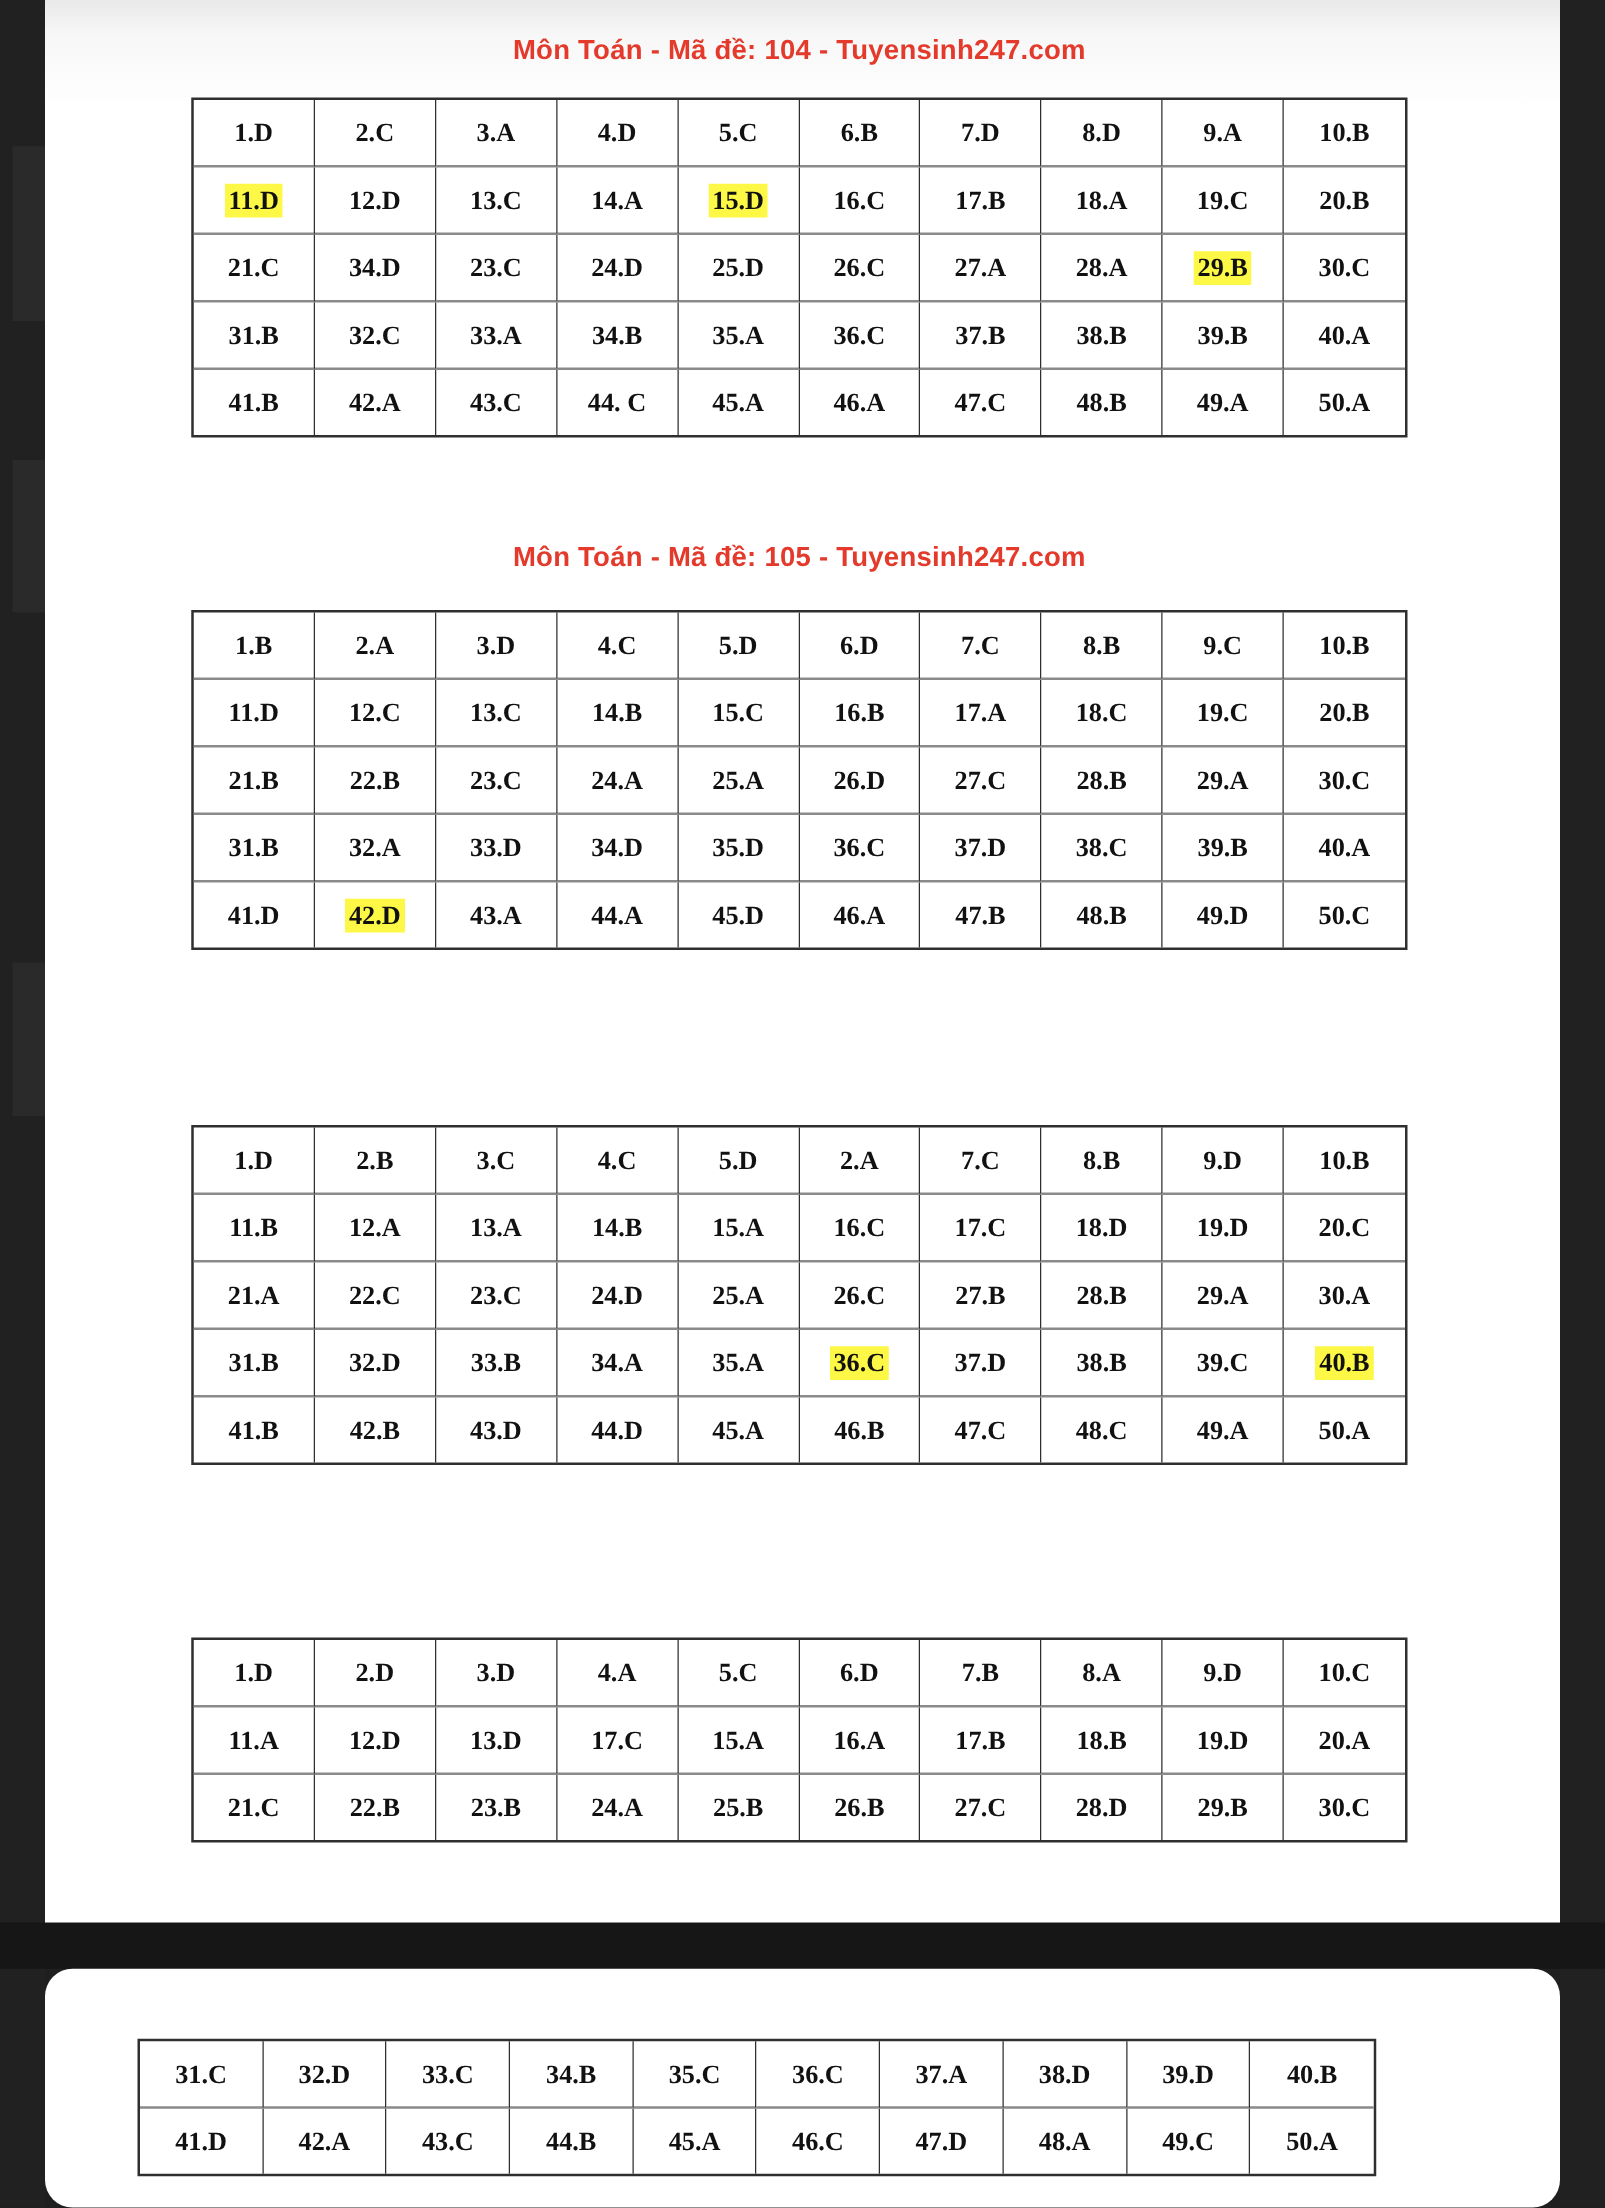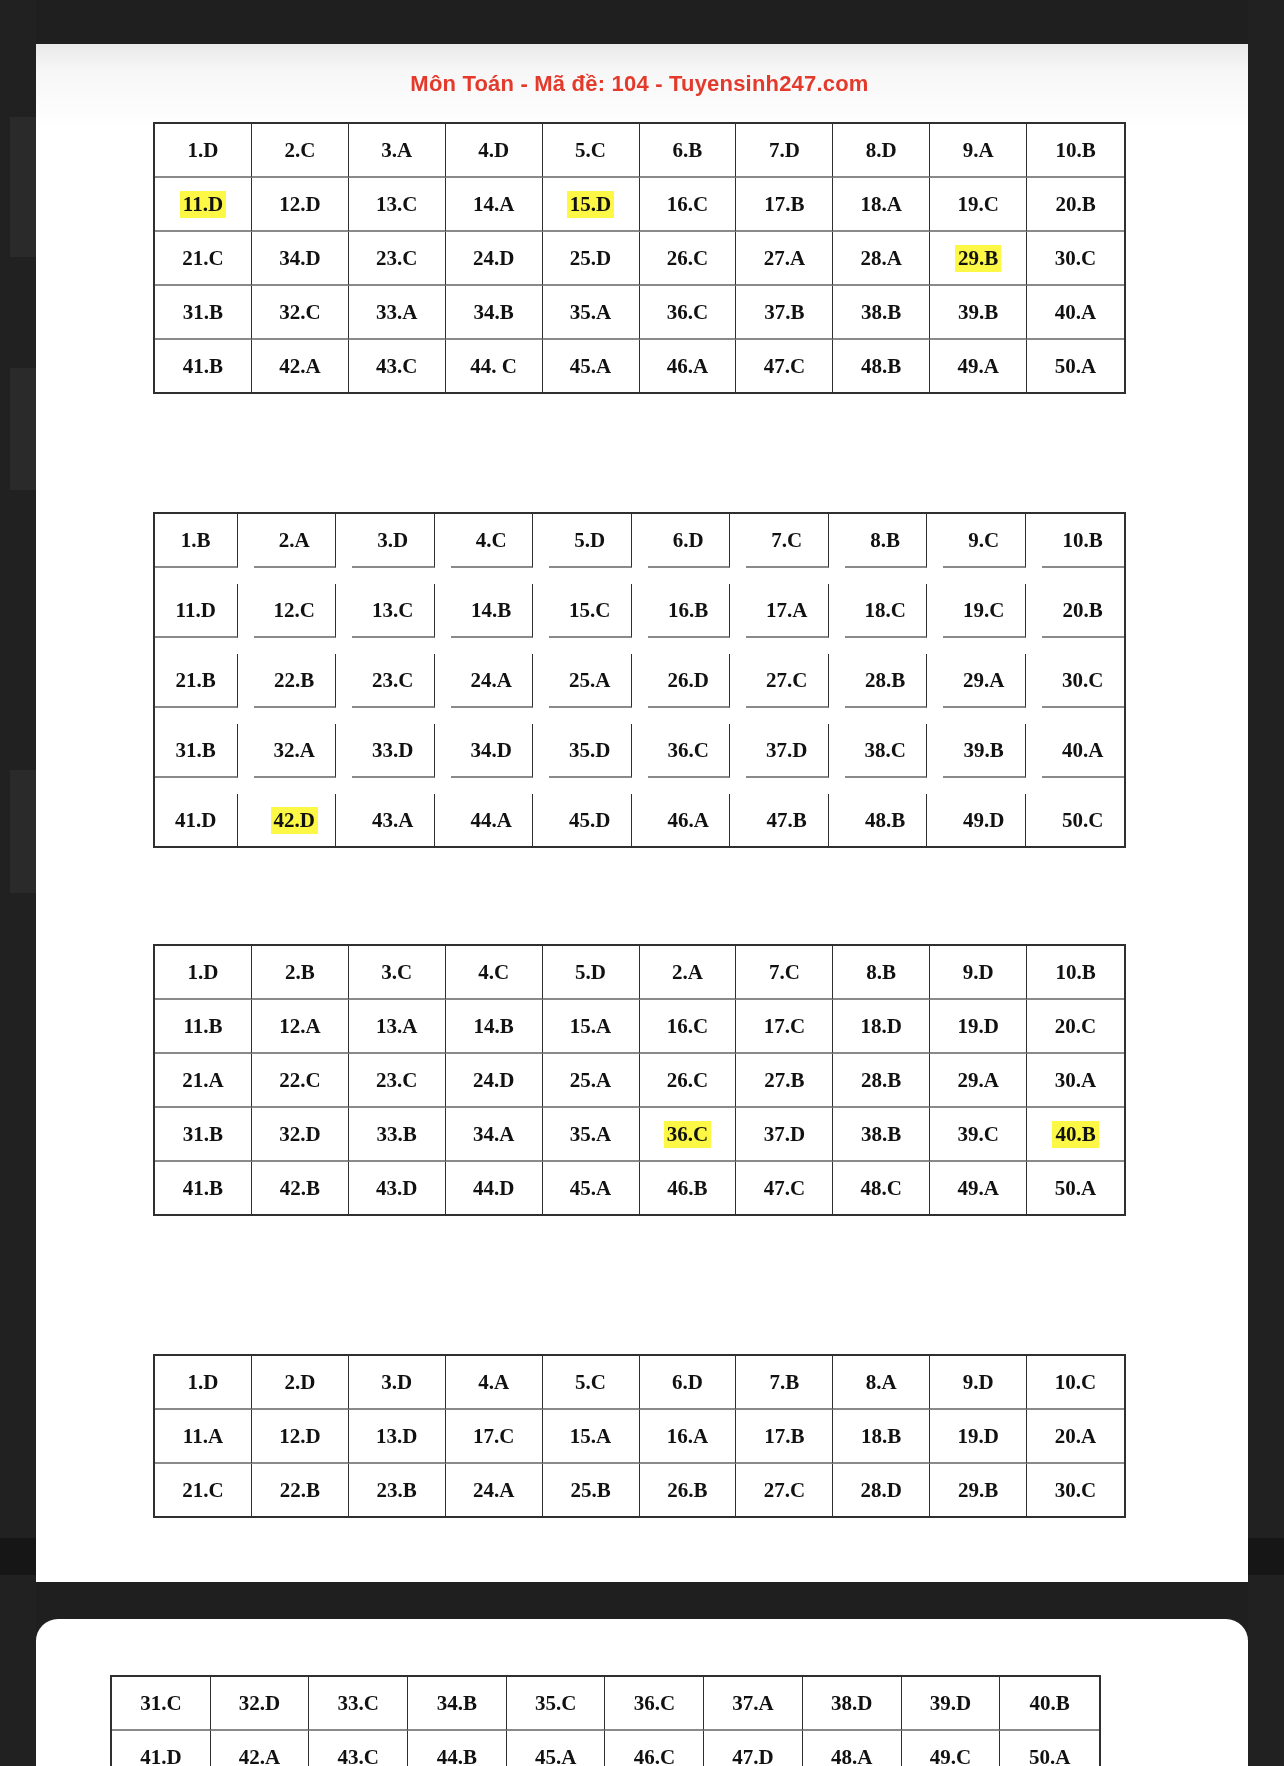--- a/index.html
+++ b/index.html
@@ -3,21 +3,21 @@
 <meta charset="utf-8">
 <style>
   html,body{margin:0;padding:0;}
   body{
     width:1284px;height:1766px;position:relative;overflow:hidden;
     background:#1f1f1f;
     font-family:"Liberation Sans", sans-serif;
   }
   .left-strip-patch{position:absolute;left:10px;width:26px;background:#2a2a2a;}
   .panel{
-    position:absolute;left:36px;width:1212px;background:#ffffff;margin-top:44px;
+    position:absolute;left:36px;width:1212px;background:#ffffff;
   }
   #panel-main{top:0;height:1538px;background:linear-gradient(180deg,#e9e9e9 0px,#f7f7f7 28px,#ffffff 85px);}
   #panel-bottom{top:1575px;height:191px;border-radius:22px;}
   .gap-band{position:absolute;left:0;top:1538px;width:1284px;height:37px;background:#161616;}
   .right-strip{position:absolute;top:0;right:0;width:36px;height:1766px;background:#212121;}
   .left-strip{position:absolute;top:0;left:0;width:36px;height:1766px;background:#212121;}
 
   .sec-title{
     position:absolute;left:117px;width:973px;text-align:center;
     font-weight:bold;font-size:22px;line-height:26px;color:#e33a2c;
@@ -97,21 +97,22 @@
       <div class="cell last-row"><span>43.C</span></div>
       <div class="cell last-row"><span>44. C</span></div>
       <div class="cell last-row"><span>45.A</span></div>
       <div class="cell last-row"><span>46.A</span></div>
       <div class="cell last-row"><span>47.C</span></div>
       <div class="cell last-row"><span>48.B</span></div>
       <div class="cell last-row"><span>49.A</span></div>
       <div class="cell last-row"><span>50.A</span></div>
     </div>
 
-  <div class="anskey anskey-main" style="top:468px;gap:16px;">
+  <div class="sec-title" style="top:433px;">Môn Toán - Mã đề: 105 - Tuyensinh247.com</div>
+  <div class="anskey anskey-main" style="top:488px;">
       <div class="cell"><span>1.B</span></div>
       <div class="cell"><span>2.A</span></div>
       <div class="cell"><span>3.D</span></div>
       <div class="cell"><span>4.C</span></div>
       <div class="cell"><span>5.D</span></div>
       <div class="cell"><span>6.D</span></div>
       <div class="cell"><span>7.C</span></div>
       <div class="cell"><span>8.B</span></div>
       <div class="cell"><span>9.C</span></div>
       <div class="cell"><span>10.B</span></div>

